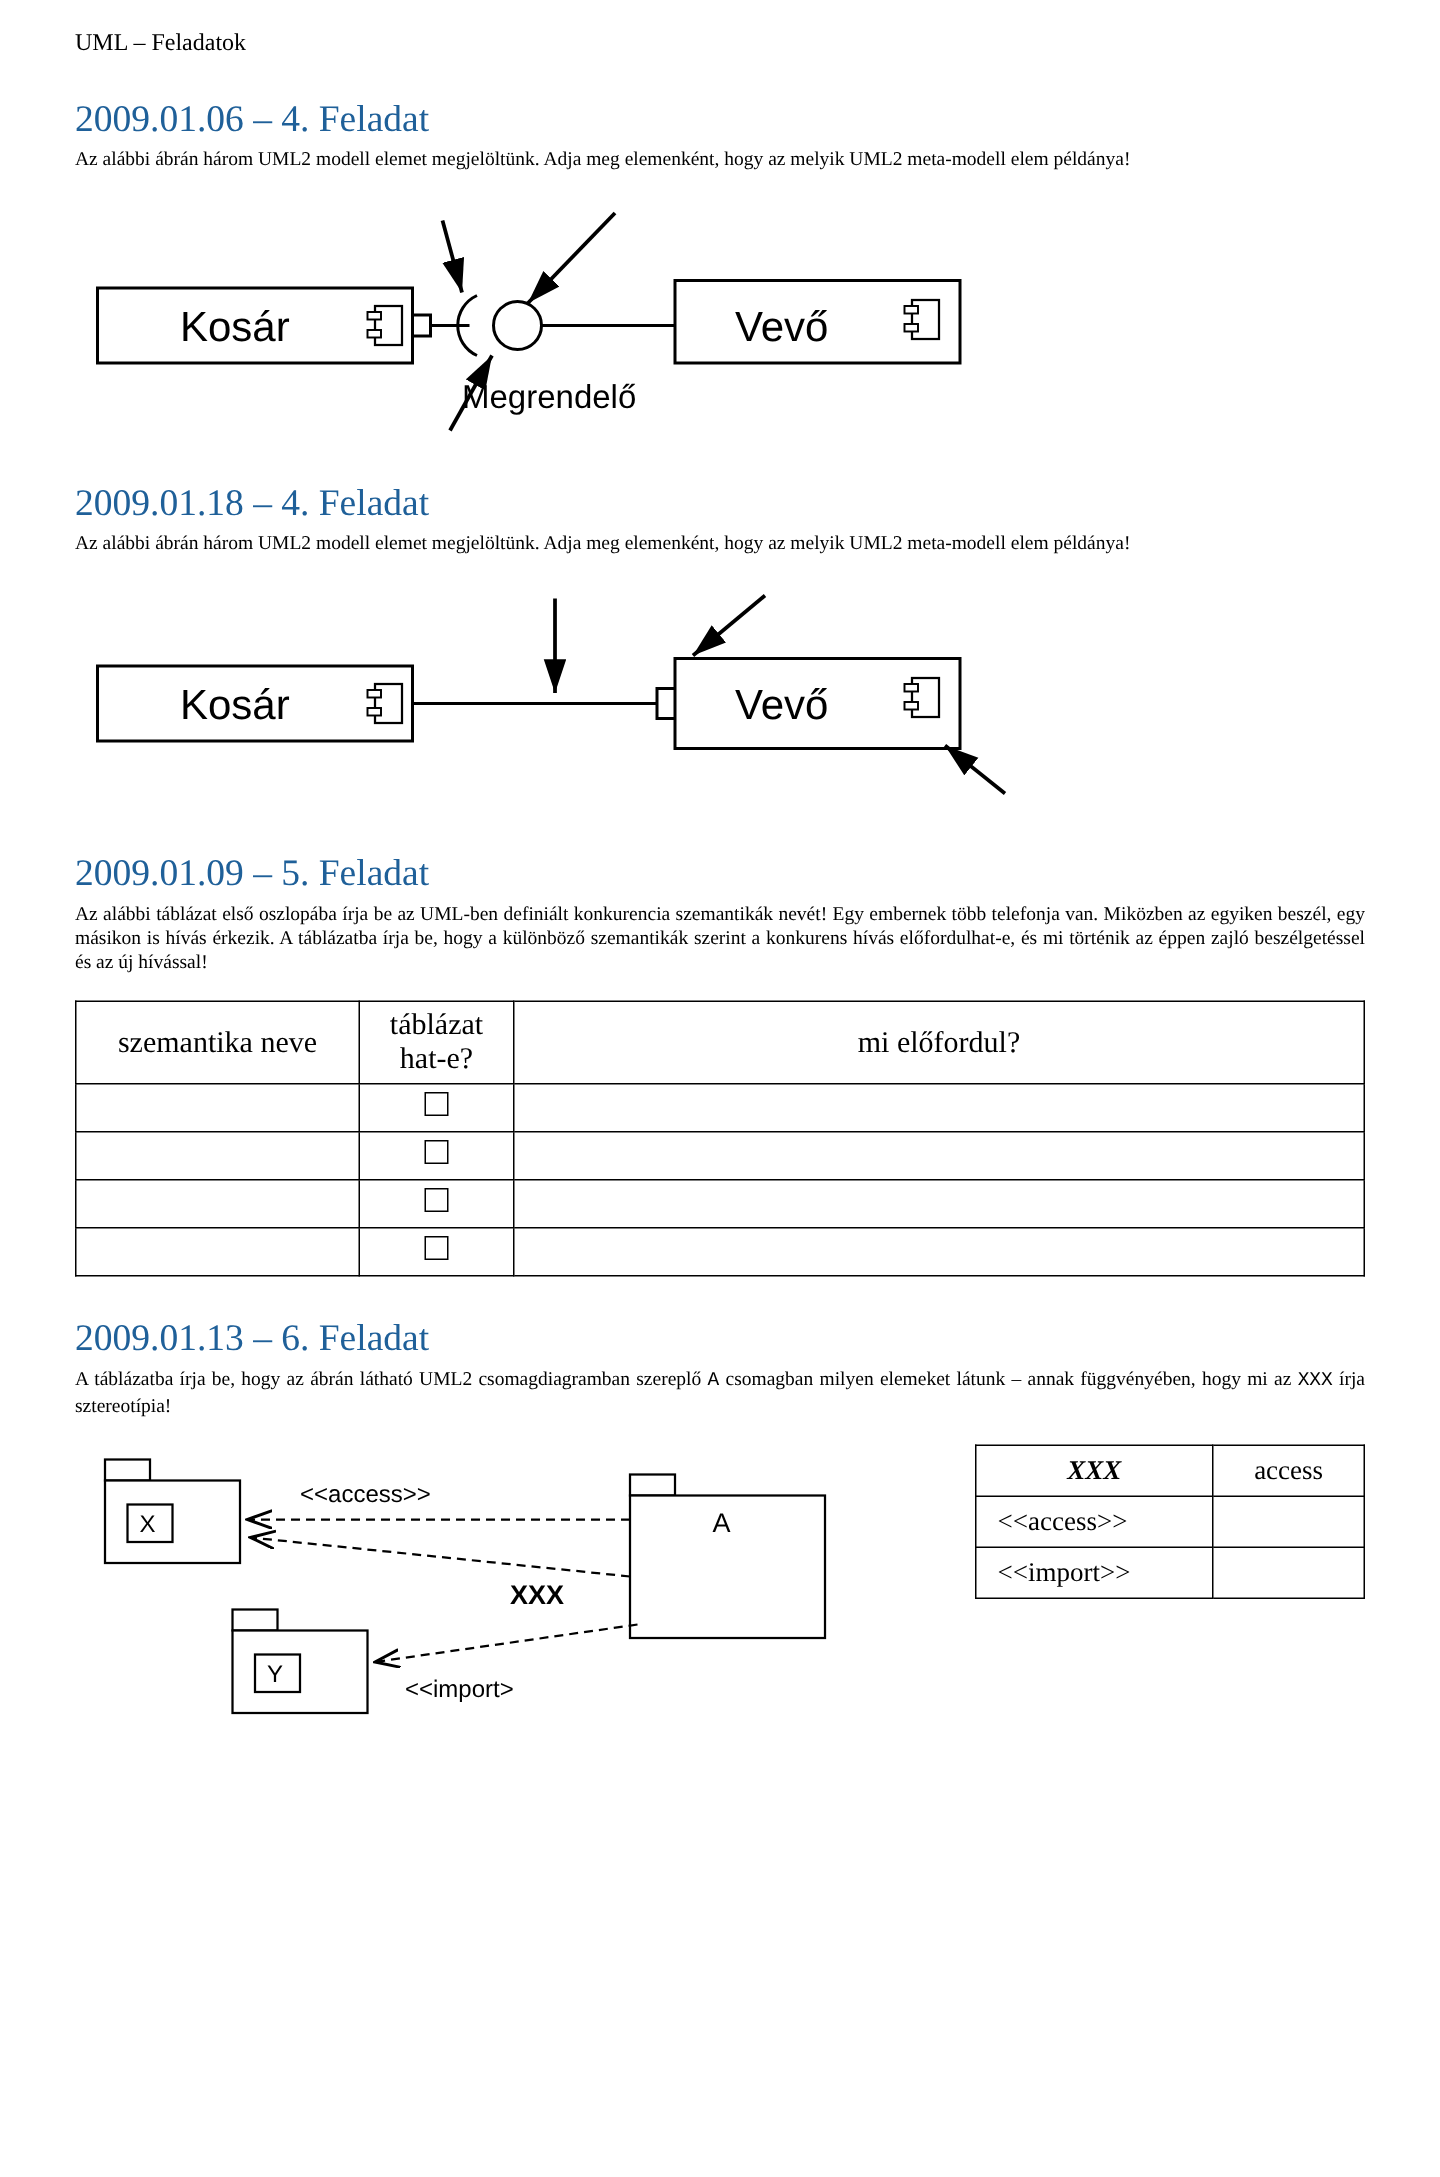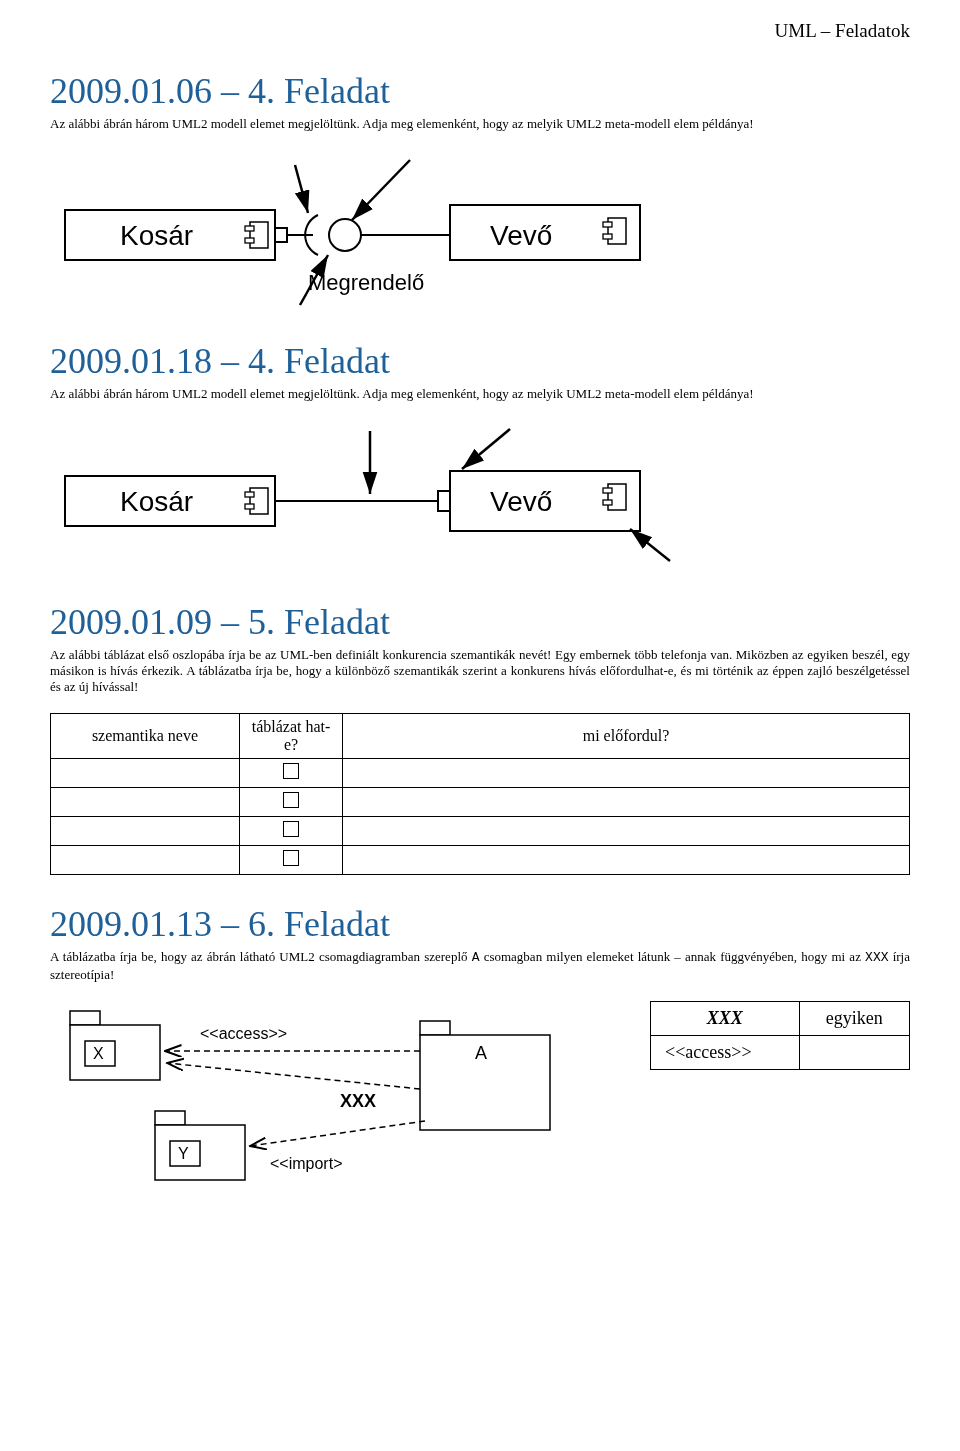--- a/index.html
+++ b/index.html
@@ -4,45 +4,45 @@
 <style>
   body {
     font-family: "Times New Roman", Times, serif;
     background: #fff;
     color: #000;
     margin: 0;
     padding: 20px 50px 40px 50px;
     width: 860px;
   }
   .page-header {
-    text-align: right;
-    font-size: 19px;
+    text-align: left;
+    font-size: 16px;
     margin-bottom: 20px;
   }
   h2 {
     color: #1F6099;
     font-family: "Times New Roman", serif;
     font-weight: normal;
-    font-size: 36px;
+    font-size: 25px;
     margin: 28px 0 4px 0;
   }
   p {
     font-size: 13px;
     margin: 0 0 18px 0;
     line-height: 1.25;
     text-align: justify;
   }
   .mono { font-family: "Courier New", monospace; }
   svg { display: block; }
   .diagram { margin: 10px 0 30px 0; text-align: center; }
   table.answer {
     border-collapse: collapse;
     width: 100%;
     margin-top: 6px;
-    font-size: 16px;
+    font-size: 20px;
   }
   table.answer td, table.answer th {
     border: 1px solid #000;
     padding: 4px 8px;
     font-weight: normal;
     text-align: center;
     vertical-align: middle;
   }
   table.answer th:first-child { text-align: left; }
   .checkbox {
@@ -216,21 +216,25 @@
 
       <line x1="375" y1="120" x2="200" y2="145" stroke="#000" stroke-width="1.5" stroke-dasharray="6 4" marker-end="url(#openarrow)"></line>
       <text x="220" y="168" font-size="16" font-family="Arial">&lt;&lt;import&gt;</text>
     </svg>
   </div>
 
   <table class="small">
     <tbody>
         <tr>
       <th style="font-style:italic; font-weight:bold">XXX</th>
-      <th>egyiken</th>
+      <th>access</th>
     </tr>
     <tr>
           <td>&lt;&lt;access&gt;&gt;</td>
           <td></td>
         </tr>
+    <tr>
+          <td>&lt;&lt;import&gt;&gt;</td>
+          <td></td>
+        </tr>
   </tbody>
     </table>
 </div>
 
 </body></html>

